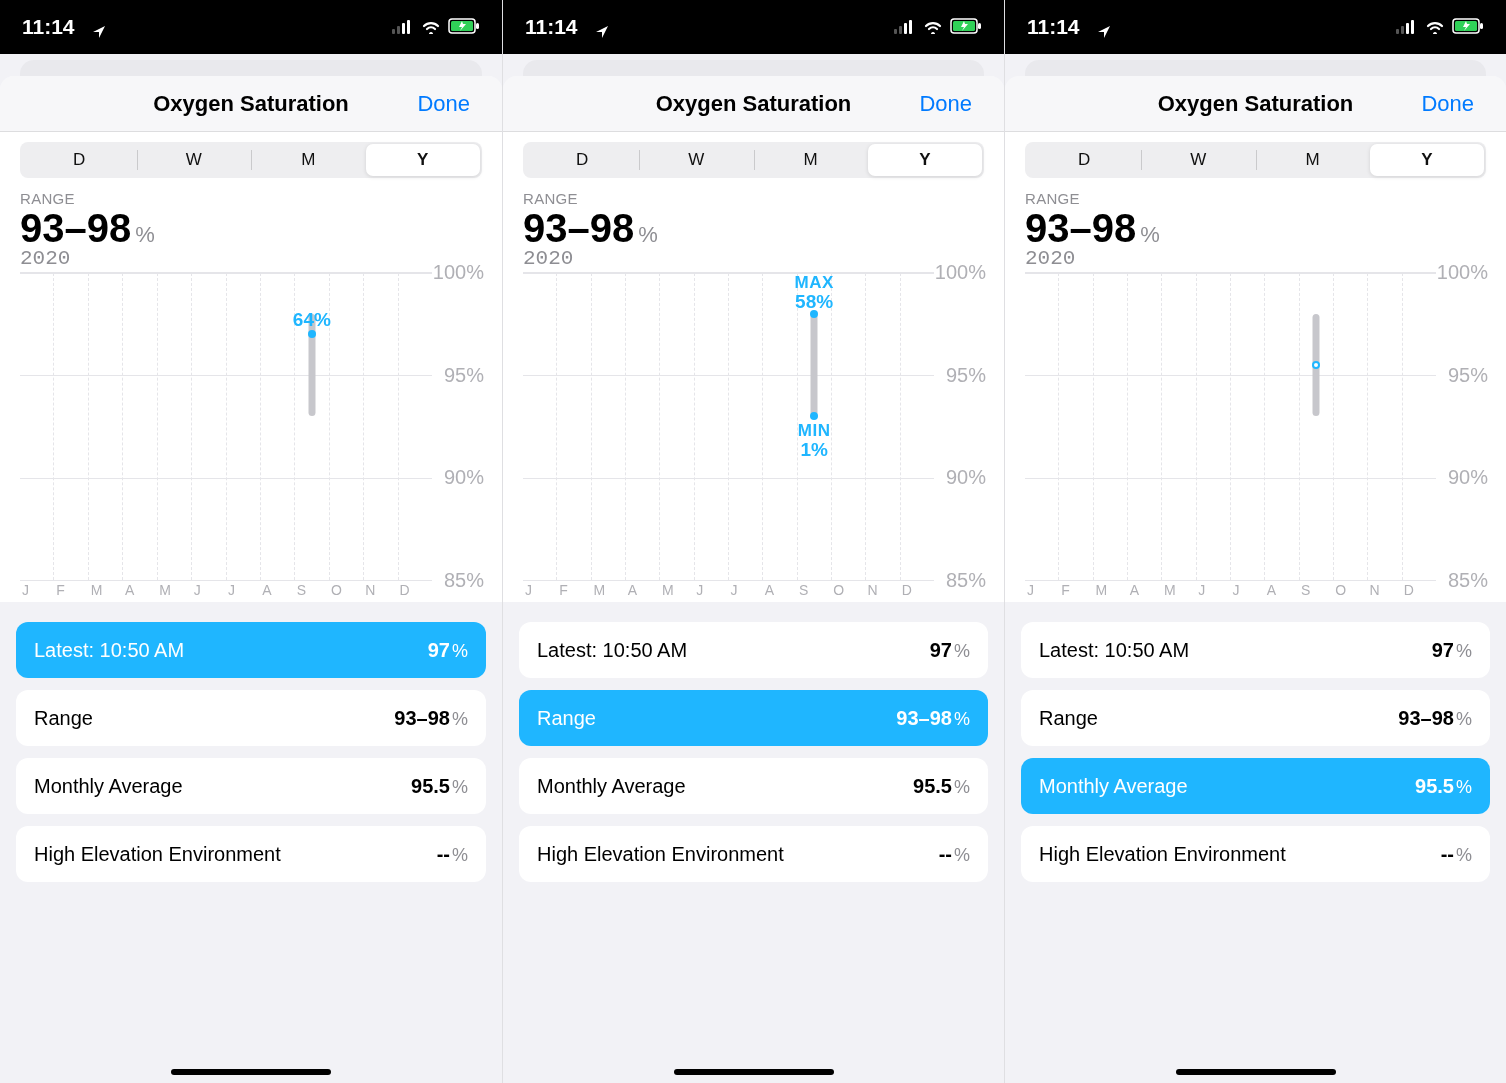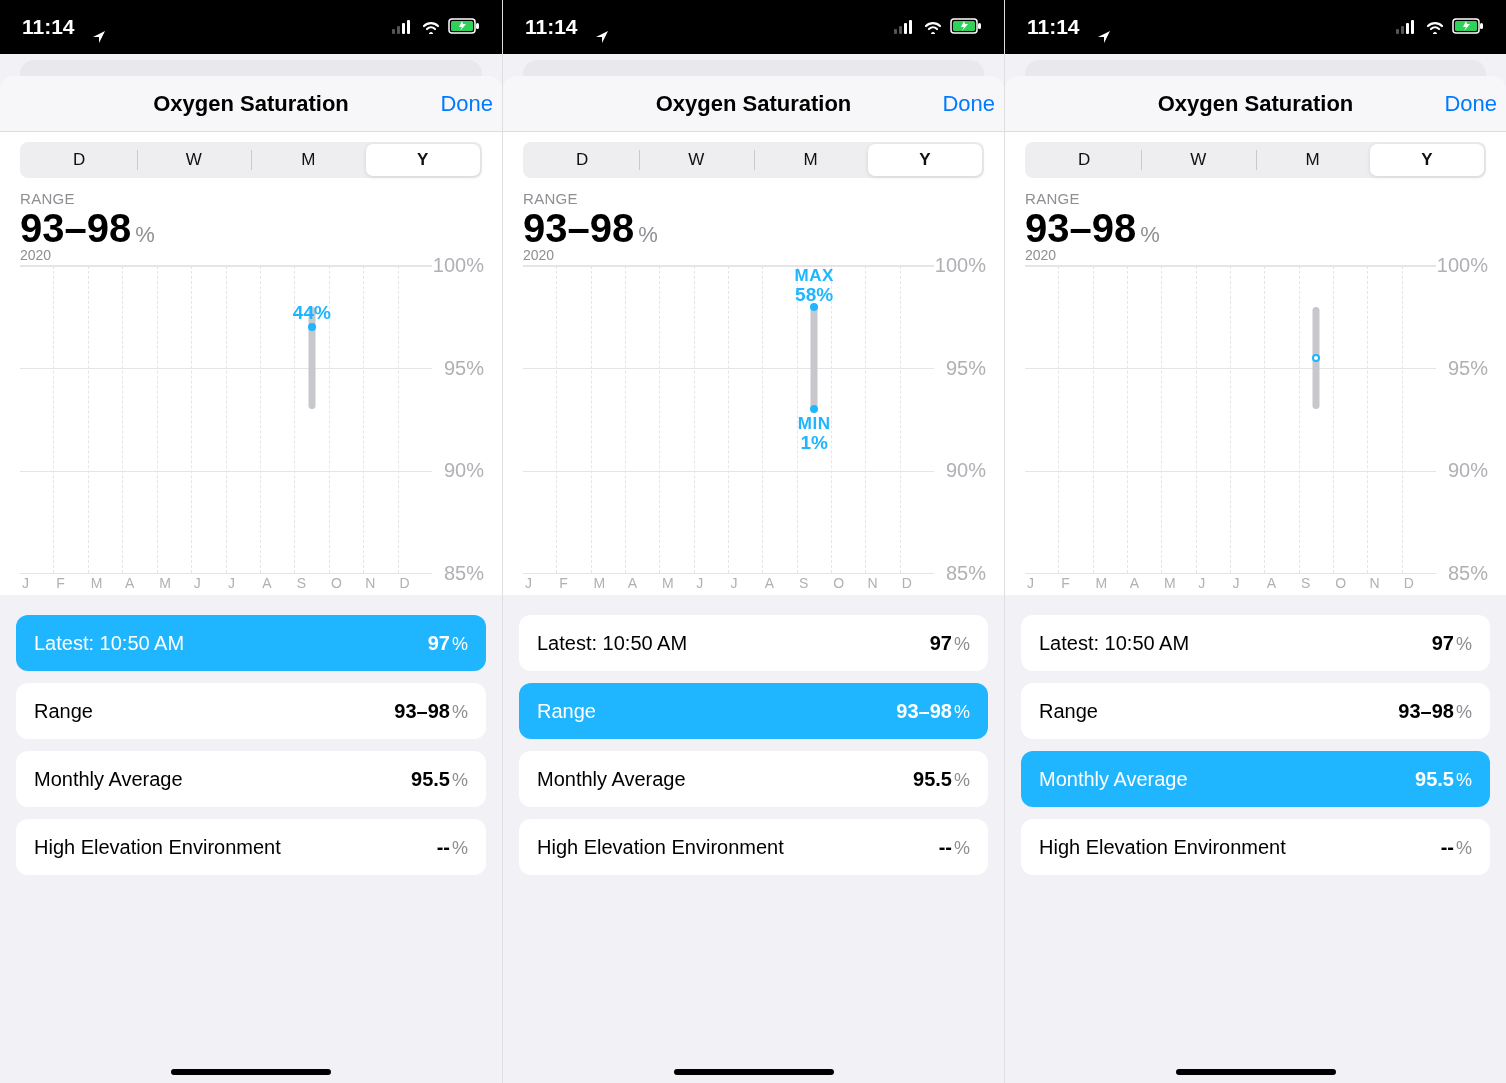--- a/index.html
+++ b/index.html
@@ -3,50 +3,50 @@
 <meta charset="utf-8">
 <style>
   * { box-sizing: border-box; margin: 0; padding: 0; }
   html, body { width: 1506px; height: 1083px; background: #fff; font-family: -apple-system, 'Helvetica Neue', Helvetica, Arial, sans-serif; }
   body { display: flex; }
   .screen { width: 502px; height: 1083px; display: flex; flex-direction: column; background: #f2f2f6; position: relative; overflow: hidden; }
   .screen + .screen { border-left: 1px solid rgba(0,0,0,0.08); }
 
   
   .statusbar { height: 54px; background: #000; color: #fff; display: flex; align-items: center; justify-content: space-between; padding: 0 22px; font-size: 21px; font-weight: 600; }
-  .status-left { display: flex; align-items: flex-end; gap: 17px; }
+  .status-left { display: flex; align-items: center; gap: 17px; }
   .status-right { display: flex; align-items: center; gap: 6px; }
   .loc-icon { width: 14px; height: 14px; }
 
   
   .peek { height: 18px; background: #e9e9ed; margin: 6px 20px -2px 20px; border-radius: 14px 14px 0 0; }
 
   
   .sheet { background: #f7f7f9; border-radius: 14px 14px 0 0; flex: 1; display: flex; flex-direction: column; overflow: hidden; }
   .navbar { height: 56px; display: flex; align-items: center; justify-content: center; position: relative; border-bottom: 1px solid rgba(0,0,0,0.1); background: #f7f7f9; }
   .nav-title { font-size: 22px; font-weight: 600; color: #000; }
-  .nav-done { position: absolute; right: 9px; color: #007aff; font-size: 22px; font-weight: 400; }
+  .nav-done { position: absolute; right: 32px; color: #007aff; font-size: 22px; font-weight: 400; }
 
   
   .content { flex: 1; background: #fff; display: flex; flex-direction: column; }
   
   
   .seg-wrap { padding: 10px 20px 8px 20px; }
   .seg { display: flex; background: #eeeef0; border-radius: 8px; padding: 2px; height: 36px; }
   .seg-item { flex: 1; display: flex; align-items: center; justify-content: center; font-size: 17px; color: #111; border-radius: 7px; position: relative; }
   .seg-item + .seg-item::before { content: ""; position: absolute; left: 0; top: 6px; bottom: 6px; width: 1px; background: rgba(0,0,0,0.15); }
   .seg-item.sel { background: #fff; font-weight: 600; box-shadow: 0 1px 4px rgba(0,0,0,0.12); }
   .seg-item.sel::before, .seg-item.sel + .seg-item::before { display: none; }
 
   
   .range-block { padding: 4px 20px 2px 20px; }
   .range-label { font-size: 15px; color: #8e8e93; letter-spacing: 0.3px; }
   .range-val { font-size: 40px; font-weight: 700; line-height: 1.05; display: flex; align-items: baseline; gap: 4px; }
   .range-unit { font-size: 22px; font-weight: 400; color: #8e8e93; }
-  .range-year { font-size: 14px; color: #8e8e93; margin-top: -2px; }
+  .range-year { font-size: 21px; color: #8e8e93; margin-top: -2px; font-family: Liberation Mono, monospace; }
 
   
   .chart-wrap { padding: 0 20px; }
   .chart { position: relative; height: 330px; }
   .y-labels { position: absolute; right: -2px; top: 0; bottom: 22px; width: 50px; }
   .y-label { position: absolute; right: 0; font-size: 20px; color: #b0b0b5; transform: translateY(-50%); }
   .plot { position: absolute; left: 0; right: 50px; top: 0; bottom: 22px; border-top: 1px solid #e5e5e9; }
   .hline { position: absolute; left: 0; right: 0; height: 1px; background: #e5e5e9; }
   .vlines { position: absolute; inset: 0; display: flex; }
   .vline { flex: 1; border-right: 1px dashed #e5e5e9; }
@@ -141,21 +141,21 @@
                 <div class="vline"></div>
                 <div class="vline"></div>
                 <div class="vline"></div>
                 <div class="vline"></div>
                 <div class="vline"></div>
                 <div class="vline"></div>
                 <div class="vline"></div>
               </div>
         <div class="bar" style="left:70.83333333333334%; top:13.33333333333333%; height:33.333333333333336%;"></div>
               <div class="dot" style="left:70.83333333333334%; top:19.999999999999996%;"></div>
-              <div class="ann" style="left:70.83333333333334%; top:11.999999999999996%;"><span>44%</span></div>
+              <div class="ann" style="left:70.83333333333334%; top:11.999999999999996%;"><span>64%</span></div>
       </div>
       <div class="y-labels">
               <div class="y-label" style="top:308px">85%</div>
               <div class="y-label" style="top:205.33333333333334px">90%</div>
               <div class="y-label" style="top:102.66666666666667px">95%</div>
               <div class="y-label" style="top:0px">100%</div>
             </div>
       <div class="x-labels">
               <div class="x-label">J</div>
               <div class="x-label">F</div>

